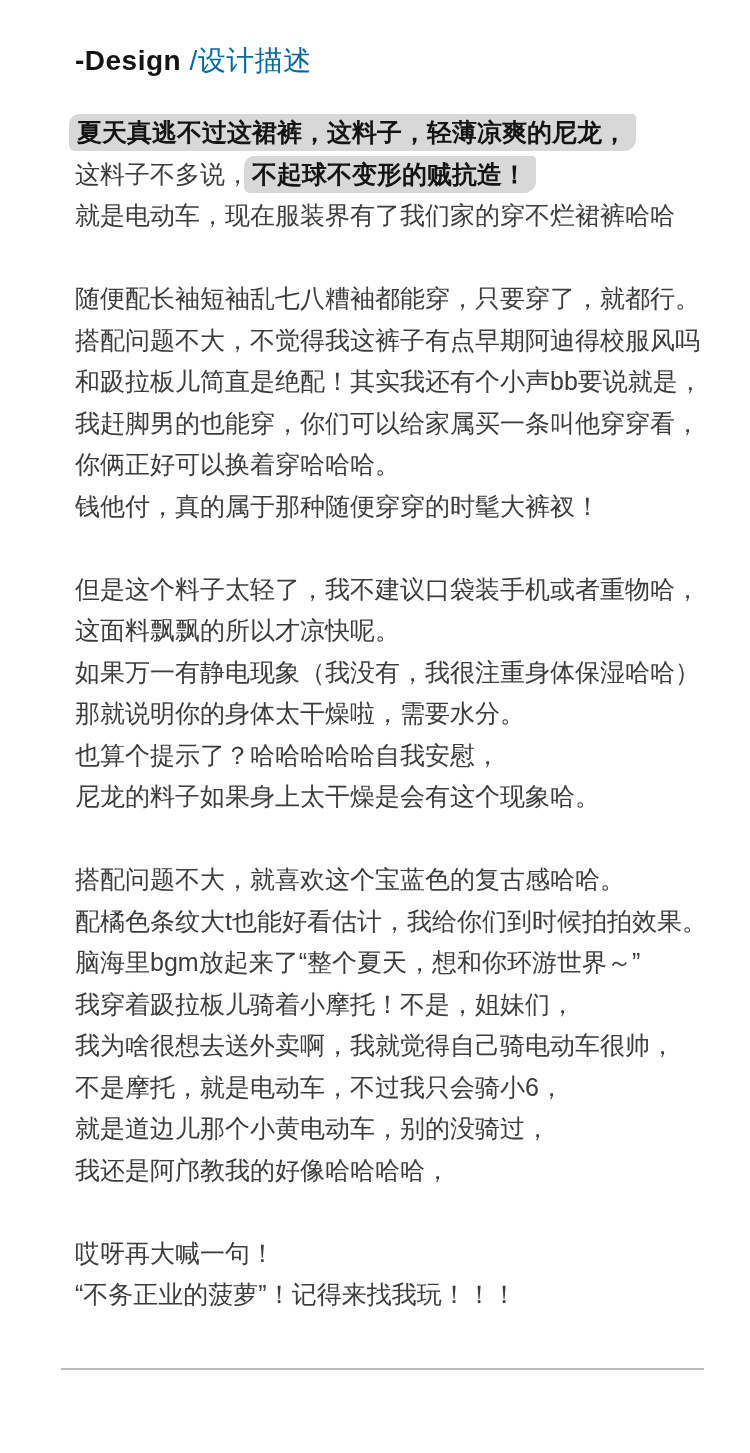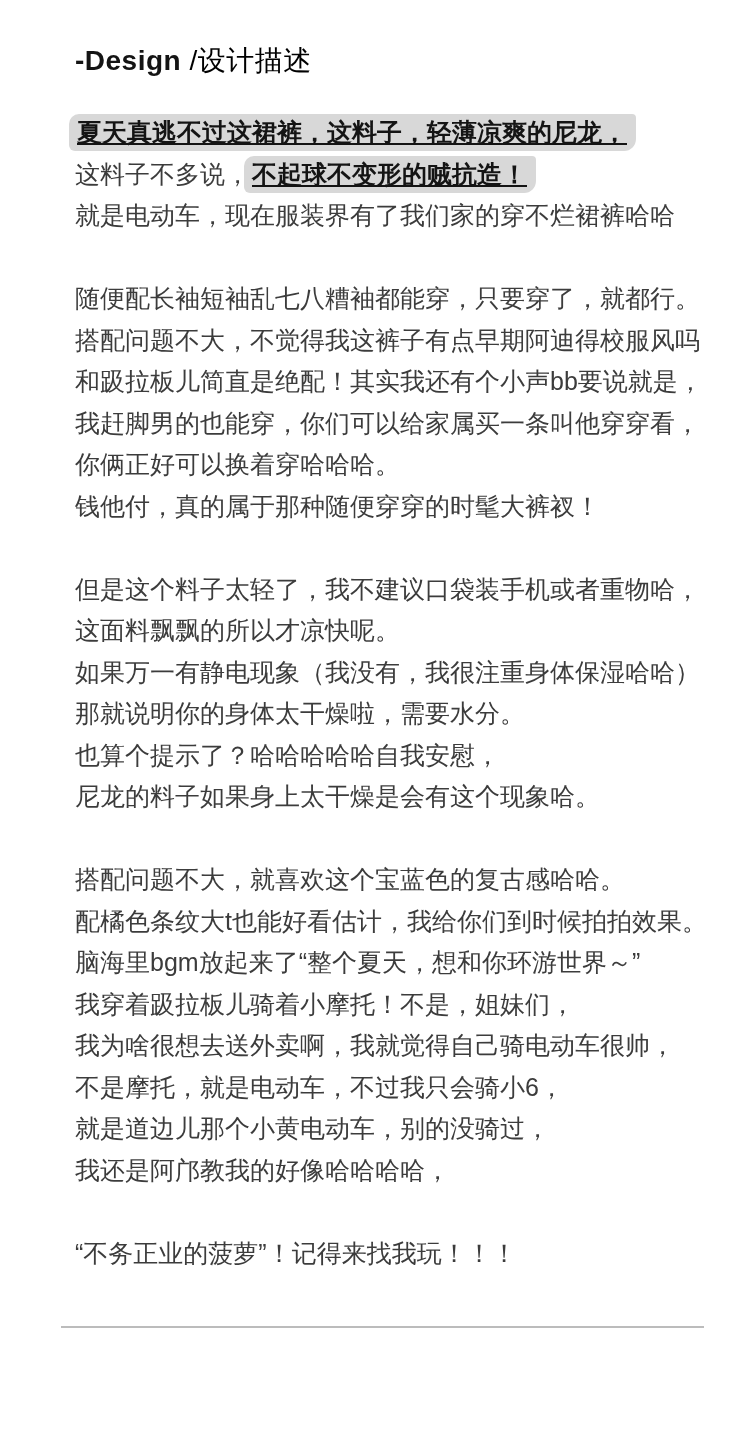--- a/index.html
+++ b/index.html
@@ -17,42 +17,41 @@
     padding: 40px 20px 0 75px;
     overflow: hidden;
   }
   .doc-header {
     font-size: 28px;
     line-height: 42px;
     color: #141414;
     letter-spacing: 0.5px;
   }
   .doc-header .brand { font-weight: 700; }
-  .doc-header .suffix { font-weight: 400; color: #000000; }
+  .doc-header .suffix { font-weight: 400; color: #0369a1; }
   .content { margin-top: 30px; }
   .para { }
   .para + .para { margin-top: 41.5px; }
   .line {
     font-size: 25px;
     line-height: 41.5px;
     min-height: 41.5px;
     color: var(--body-color, #3c3c3c);
     white-space: nowrap;
   }
   .seg { }
   .seg.bold {
     font-weight: 700;
     color: var(--bold-color, #141414);
   }
   .seg.hl {
     background: var(--hl-color, #d8d8d8);
     padding: 4px 9px 5px 8px;
     margin: 0 -5px 0 -6px;
     border-radius: 10px 4px 12px 6px;
-    text-decoration: underline;
   }
   .divider {
     height: 2px;
     width: 643px;
     margin: 52px 0 0 -14px;
     background: var(--divider-color, #bcbcbc);
   }
 </style>
 </head>
 <body>
@@ -87,17 +86,18 @@
         <div class="line"><span class="seg">搭配问题不大，就喜欢这个宝蓝色的复古感哈哈。</span></div>
         <div class="line"><span class="seg">配橘色条纹大t也能好看估计，我给你们到时候拍拍效果。</span></div>
         <div class="line"><span class="seg">脑海里bgm放起来了“整个夏天，想和你环游世界～”</span></div>
         <div class="line"><span class="seg">我穿着趿拉板儿骑着小摩托！不是，姐妹们，</span></div>
         <div class="line"><span class="seg">我为啥很想去送外卖啊，我就觉得自己骑电动车很帅，</span></div>
         <div class="line"><span class="seg">不是摩托，就是电动车，不过我只会骑小6，</span></div>
         <div class="line"><span class="seg">就是道边儿那个小黄电动车，别的没骑过，</span></div>
         <div class="line"><span class="seg">我还是阿邝教我的好像哈哈哈哈，</span></div>
       </div>
       <div class="para">
+        <div class="line"><span class="seg">哎呀再大喊一句！</span></div>
         <div class="line"><span class="seg">“不务正业的菠萝”！记得来找我玩！！！</span></div>
       </div>
     </div>
   <div class="divider"></div>
 </div>
 
 </body></html>

